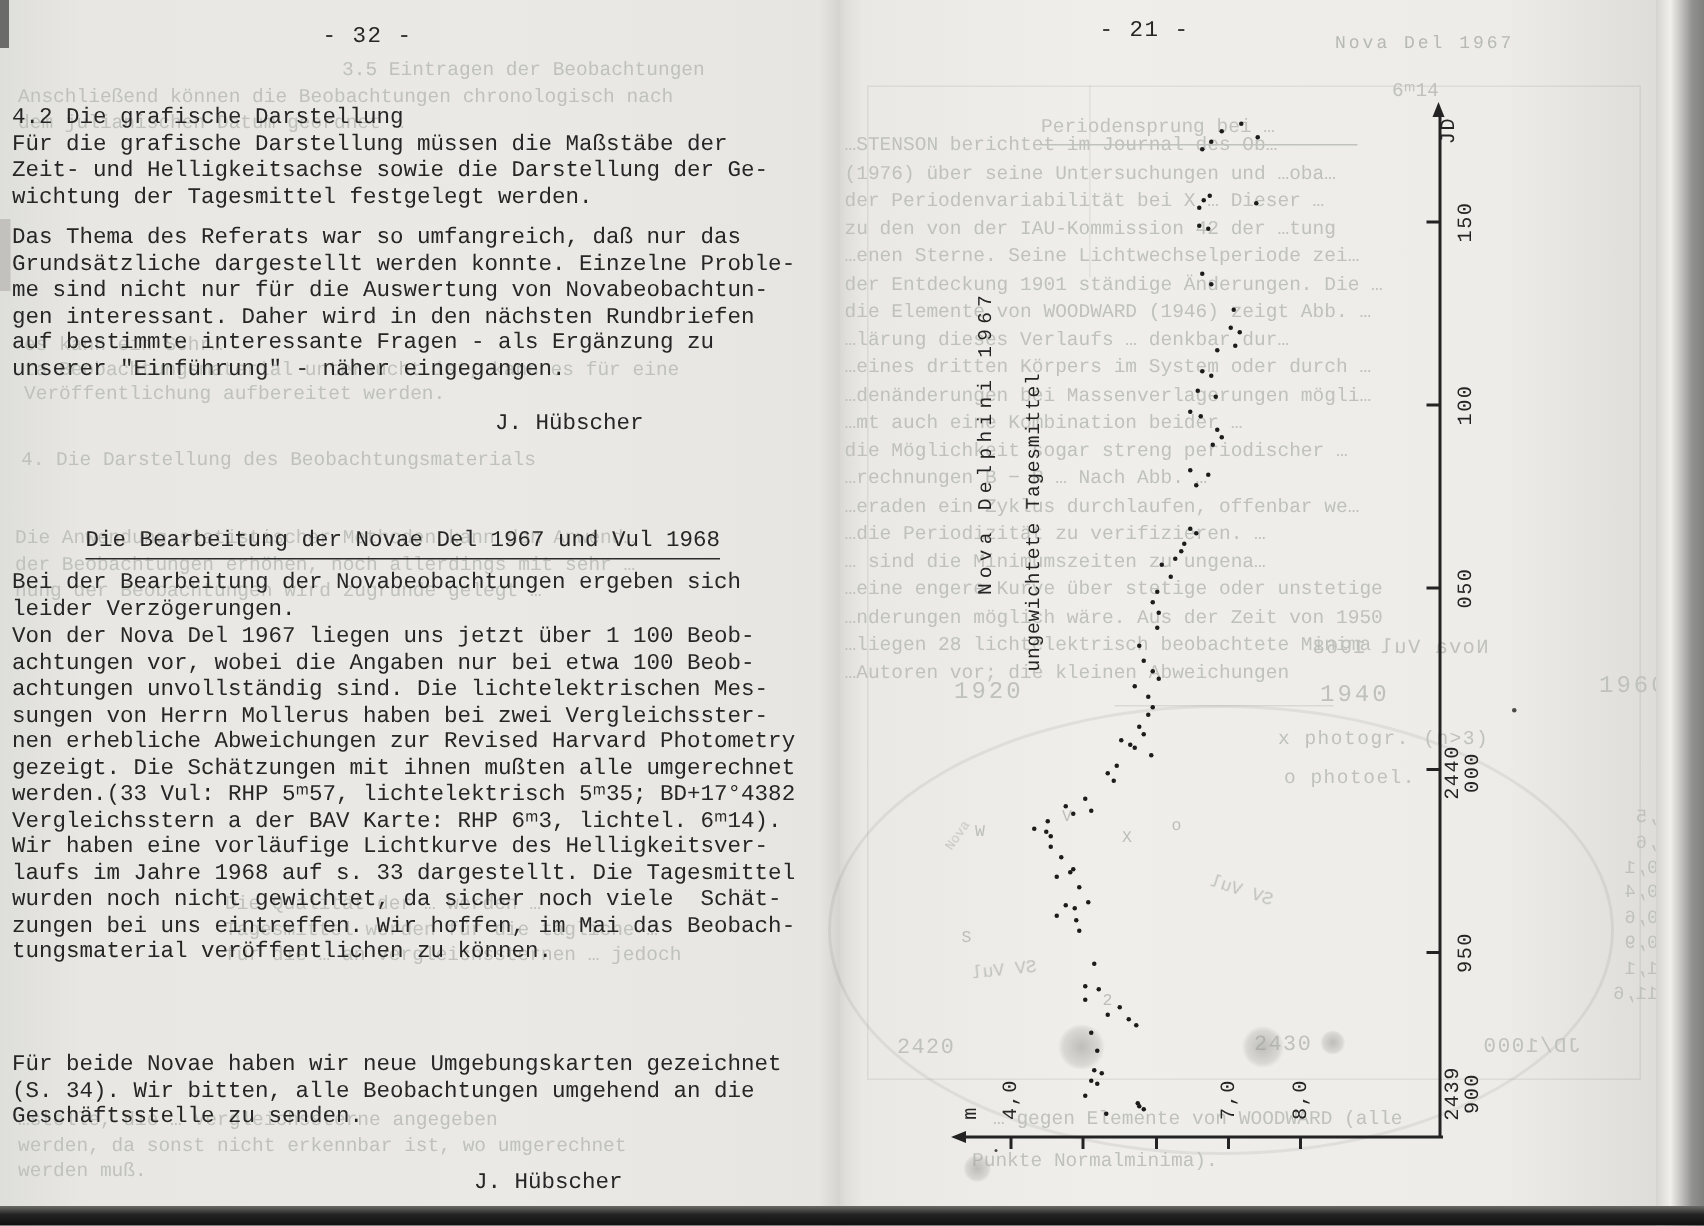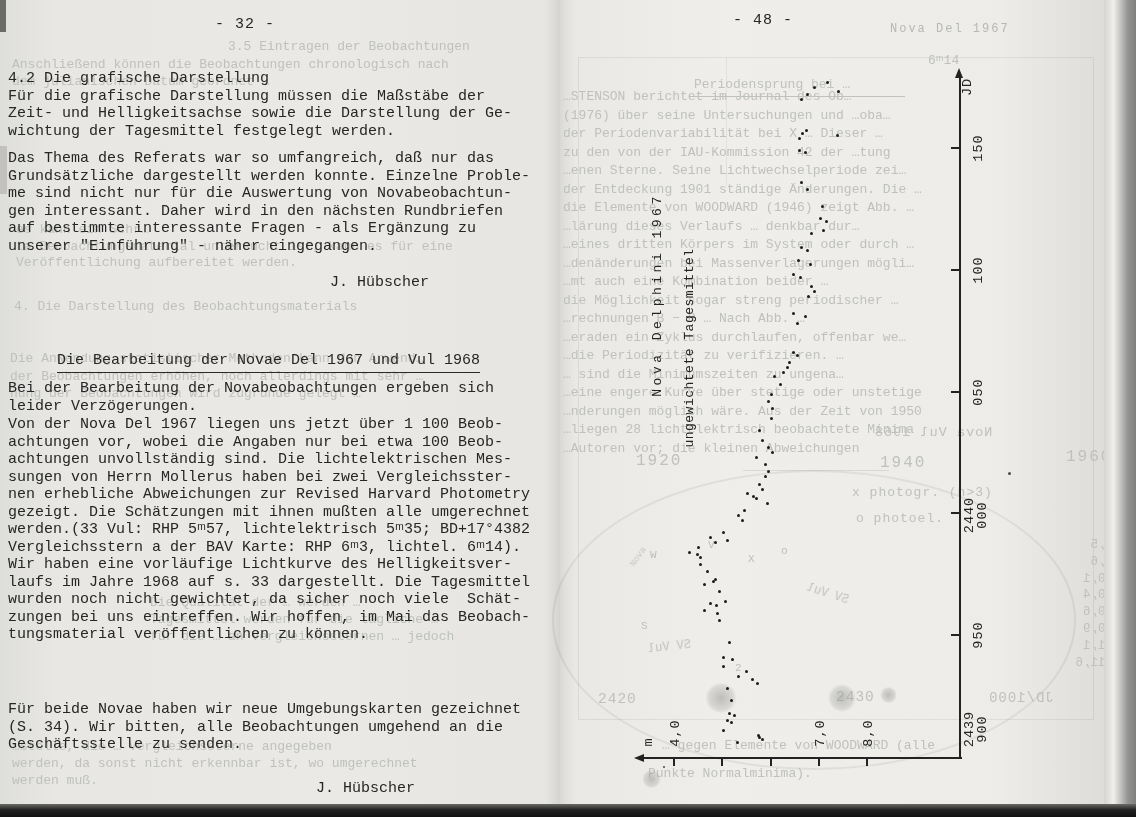--- a/index.html
+++ b/index.html
@@ -239,21 +239,21 @@
   <div class="gletter" id="gl-s">S</div>
   <div class="gletter" id="gl-z">2</div>
   <div class="blob" id="blob-1"></div>
   <div class="blob" id="blob-2"></div>
   <div class="blob" id="blob-3"></div>
   <div class="blob" id="blob-4"></div>
   <div class="speck" id="speck-1"></div>
   <div class="speck" id="speck-2"></div>
   <div class="speck" id="speck-3"></div>
 
-  <div class="tx b-pagenum" id="pn-right">- 48 -</div>
+  <div class="tx b-pagenum" id="pn-right">- 21 -</div>
   <div id="chart-title">Nova Delphini 1967</div>
   <div id="chart-sub">ungewichtete Tagesmittel</div>
   <div class="axis" id="jd-axis"></div>
   <div class="axis" id="mag-axis"></div>
   <div id="jd-arrow"></div>
   <div id="mag-arrow"></div>
   <div class="vlabel" id="jd-label" style="left:967px;top:87px;">JD</div>
   <div class="vlabel" id="mag-label" style="left:648px;top:742px;">m</div>
   <div id="plot-layer">
       <div class="jd-tick" style="left: 951px; top: 147px;"></div>

